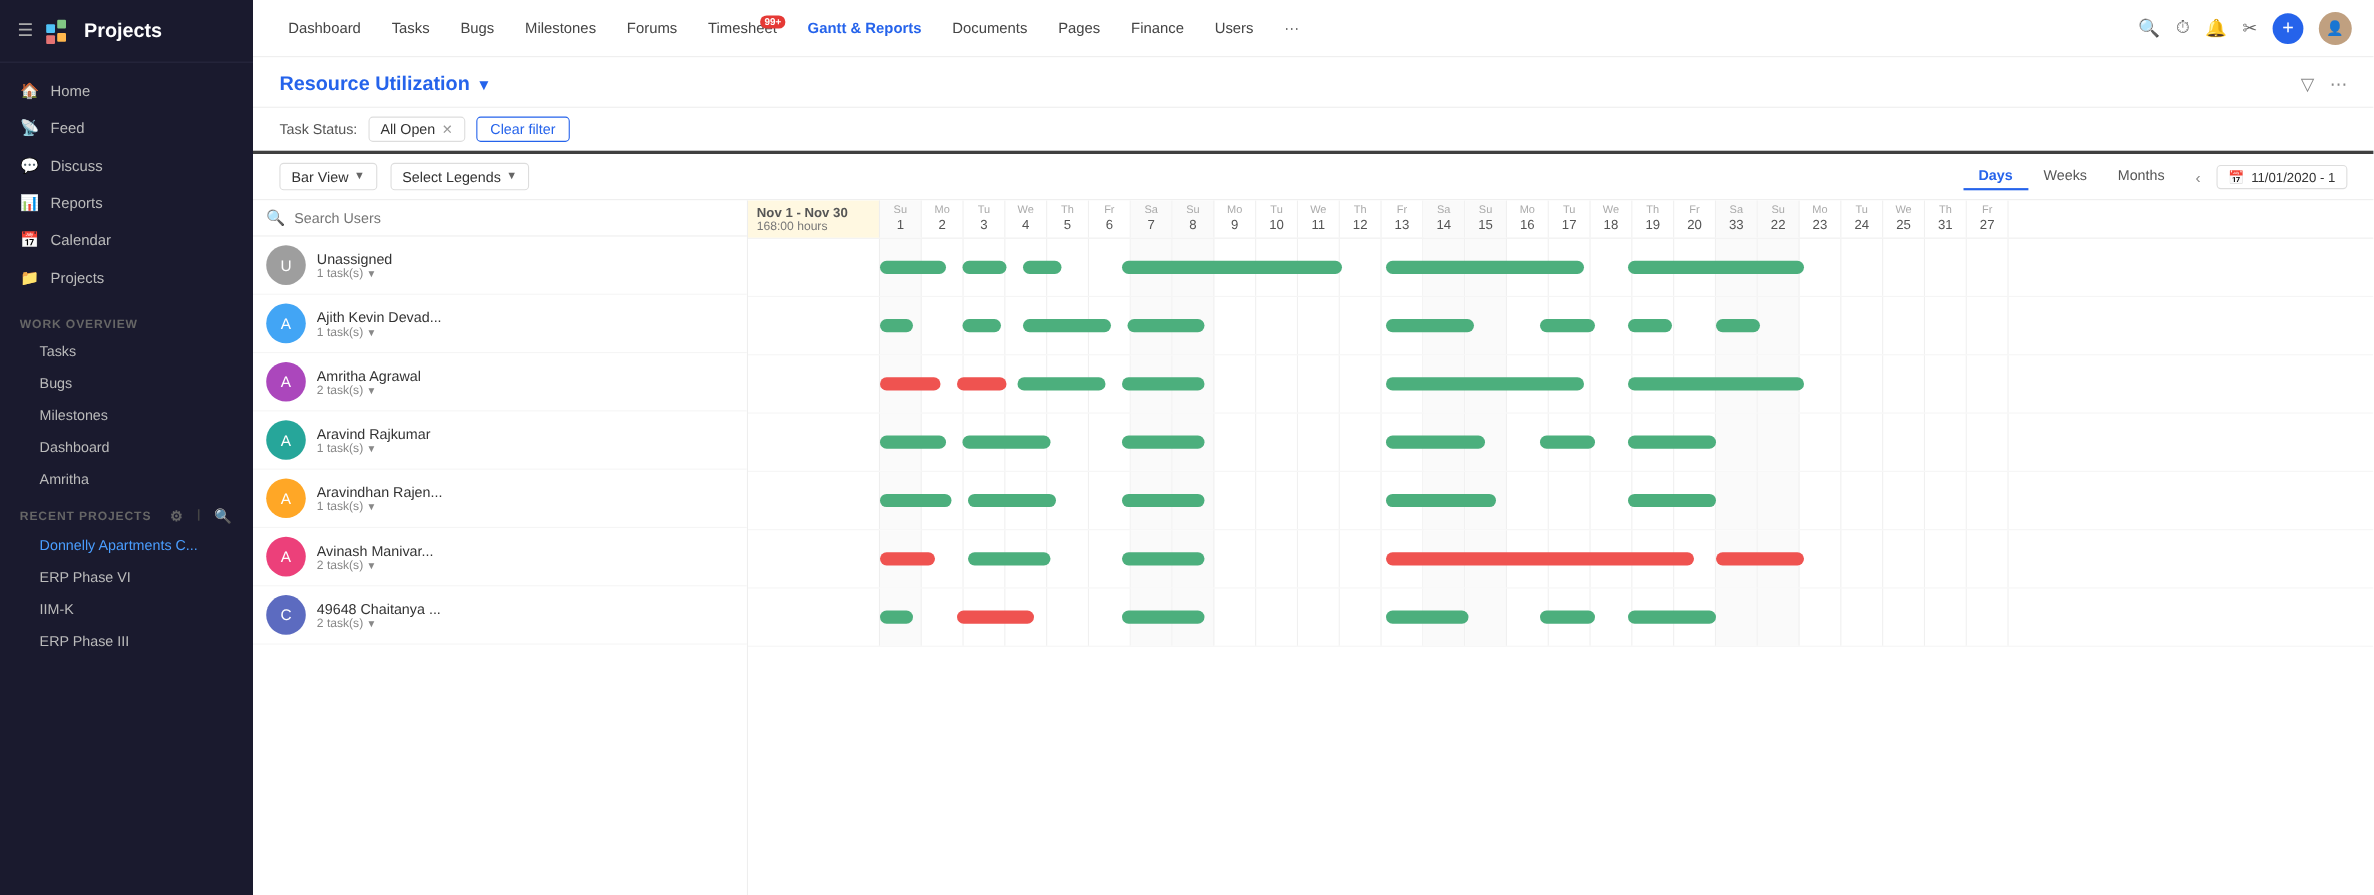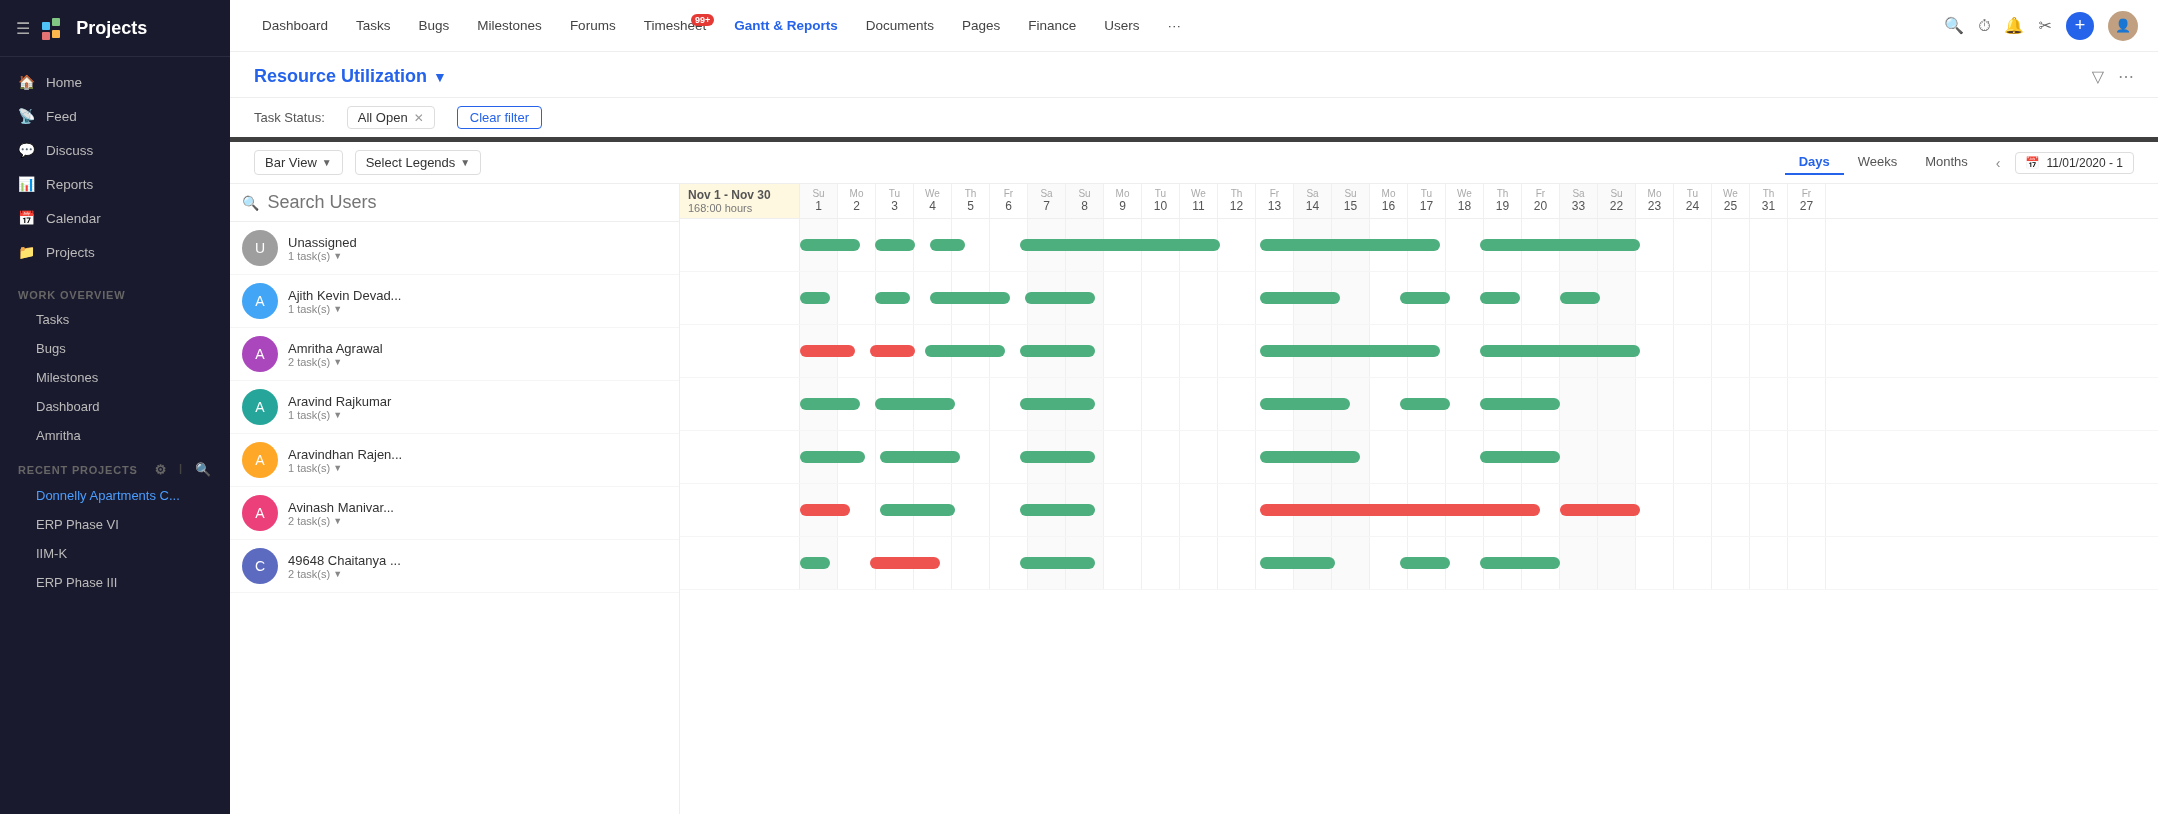--- a/index.html
+++ b/index.html
@@ -40,21 +40,21 @@
 
     
     .page-header { padding: 14px 24px 10px; display: flex; align-items: center; justify-content: space-between; border-bottom: 1px solid #eee; flex-shrink: 0; }
     .page-title-row { display: flex; align-items: center; gap: 6px; }
     .page-title { color: #2563eb; font-size: 18px; font-weight: 600; cursor: pointer; }
     .page-title-arrow { color: #2563eb; font-size: 14px; cursor: pointer; }
     .page-header-actions { display: flex; align-items: center; gap: 14px; color: #888; }
     .page-header-actions .icon-btn { cursor: pointer; font-size: 16px; }
 
     
-    .filter-bar { padding: 8px 24px; display: flex; align-items: center; gap: 22px; border-bottom: 5px solid #404040; flex-shrink: 0; }
+    .filter-bar { padding: 8px 24px; display: flex; align-items: center; gap: 10px; border-bottom: 3px solid #404040; flex-shrink: 0; }
     .filter-label { font-size: 13px; color: #555; font-weight: 500; }
     .filter-tag { display: flex; align-items: center; gap: 6px; background: #fff; border: 1px solid #ddd; border-radius: 4px; padding: 3px 10px; font-size: 13px; color: #333; }
     .filter-tag-close { cursor: pointer; color: #999; font-size: 12px; }
     .clear-filter-btn { background: #fff; border: 1px solid #2563eb; color: #2563eb; border-radius: 4px; padding: 3px 12px; font-size: 13px; cursor: pointer; }
 
     
     .view-controls { padding: 8px 24px; display: flex; align-items: center; gap: 12px; border-bottom: 1px solid #eee; flex-shrink: 0; }
     .view-btn { display: flex; align-items: center; gap: 5px; padding: 4px 10px; border: 1px solid #ddd; border-radius: 4px; font-size: 13px; color: #333; cursor: pointer; background: #fff; }
     .view-btn .arrow { font-size: 10px; color: #666; }
     .view-controls-right { margin-left: auto; display: flex; align-items: center; gap: 10px; }
@@ -62,21 +62,21 @@
     .time-tab { padding: 4px 14px; font-size: 13px; color: #555; cursor: pointer; border-bottom: 2px solid transparent; }
     .time-tab.active { color: #2563eb; border-bottom: 2px solid #2563eb; font-weight: 600; }
     .nav-arrow { color: #888; cursor: pointer; font-size: 14px; padding: 2px 4px; }
     .date-range-btn { display: flex; align-items: center; gap: 6px; padding: 3px 10px; border: 1px solid #ddd; border-radius: 4px; font-size: 12px; color: #333; cursor: pointer; }
 
     
     .gantt-container { flex: 1; display: flex; overflow: hidden; }
     .user-list { width: 450px; flex-shrink: 0; border-right: 1px solid #eee; display: flex; flex-direction: column; overflow: hidden; }
     .search-row { padding: 8px 12px; border-bottom: 1px solid #eee; display: flex; align-items: center; gap: 8px; }
     .search-icon { color: #aaa; font-size: 14px; }
-    .search-input { border: none; outline: none; font-size: 18px; color: #404040; flex: 1; background: transparent; }
+    .search-input { border: none; outline: none; font-size: 13px; color: #404040; flex: 1; background: transparent; }
     .user-rows { flex: 1; overflow-y: auto; }
     .user-row { display: flex; align-items: center; padding: 8px 12px; border-bottom: 1px solid #f5f5f5; gap: 10px; min-height: 52px; }
     .user-avatar { width: 36px; height: 36px; border-radius: 50%; background: #ddd; flex-shrink: 0; display: flex; align-items: center; justify-content: center; font-size: 14px; color: #fff; overflow: hidden; }
     .user-info { flex: 1; min-width: 0; }
     .user-name { font-size: 13px; font-weight: 500; color: #333; white-space: nowrap; overflow: hidden; text-overflow: ellipsis; }
     .user-tasks { font-size: 11px; color: #888; display: flex; align-items: center; gap: 3px; cursor: pointer; }
 
     
     .calendar-grid { flex: 1; overflow-x: auto; overflow-y: hidden; display: flex; flex-direction: column; }
     .calendar-header-row { display: flex; border-bottom: 1px solid #eee; flex-shrink: 0; }

